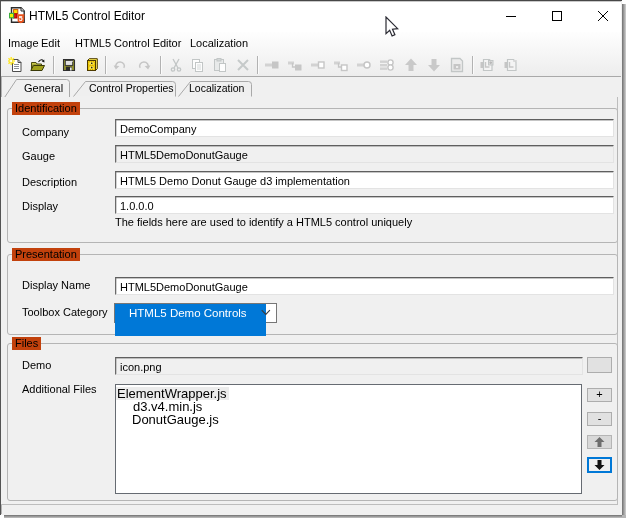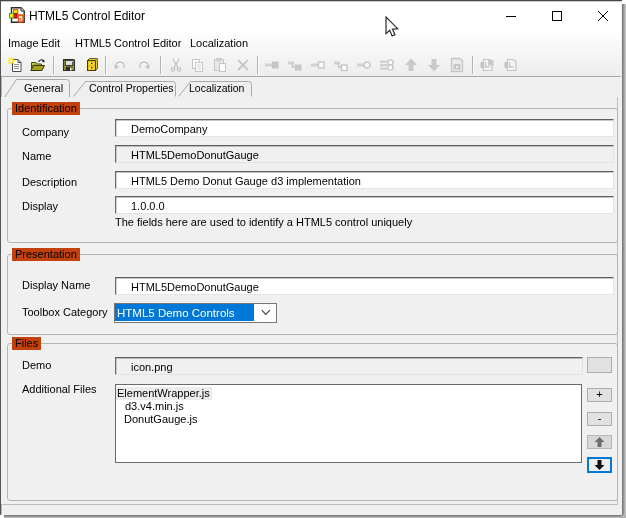--- a/index.html
+++ b/index.html
@@ -20,21 +20,21 @@
 .menuitem{top:36.5px;font-size:11px;}
 .tsep{top:56px;width:1px;height:18px;background:#b2b2b2;border-right:1px solid #fbfbfb;}
 .ticon{top:57px;width:16px;height:16px;}
 #tabpage{left:1px;top:97px;width:617px;height:408px;box-sizing:border-box;background:#f0f0f0;
   border-right:1px solid #bdbdbd;border-bottom:1px solid #bdbdbd;}
 .grp{left:7px;width:611px;box-sizing:border-box;border:1px solid #b5b5b5;border-radius:3px;background:#f0f0f0;}
 .grplabel{position:absolute;left:4px;top:-7px;background:#c2410c;padding:0 3px;font-size:11px;line-height:13px;}
 .lbl{font-size:11px;}
 .tb{left:115px;width:499px;height:18px;background:#fff;box-sizing:border-box;
   border:1px solid;border-color:#5f5f5f #e3e3e3 #e3e3e3 #6a6a6a;box-shadow:inset 0 1px 0 rgba(110,110,110,0.4), inset 1px 0 0 rgba(110,110,110,0.3);
-  font-size:11px;line-height:18px;padding-left:15px;}
+  font-size:11px;line-height:18px;padding-left:4px;}
 .tb.ro{background:#f0f0f0;}
 </style>
 </head>
 <body>
 <div id="win" class="abs"></div>
 <div id="shadow-right" class="abs"></div>
 <div id="shadow-bottom" class="abs"></div>
 <div id="shadow-corner" class="abs"></div>
 <div class="abs" style="left:1px;top:32px;width:1px;height:482px;background:#b2b2b2"></div>
 
@@ -222,59 +222,59 @@
 <div class="abs" style="left:24px;top:82px;font-size:11px">General</div>
 <div class="abs" style="left:89px;top:82px;font-size:10.5px">Control Properties</div>
 <div class="abs" style="left:189px;top:82px;font-size:10.5px">Localization</div>
 
 <div id="tabpage" class="abs"></div>
 
 <div class="grp abs" style="top:108px;height:135px">
     <div class="grplabel">Identification</div>
   </div>
 <div class="lbl abs" style="left:22px;top:126px">Company</div>
-<div class="lbl abs" style="left:22px;top:150px">Name</div>
+<div class="lbl abs" style="left:22px;top:150px">Gauge</div>
 <div class="lbl abs" style="left:22px;top:176px">Description</div>
 <div class="lbl abs" style="left:22px;top:200px">Display</div>
 <div class="tb abs" style="top:119px">DemoCompany</div>
 <div class="tb ro abs" style="top:145px">HTML5DemoDonutGauge</div>
 <div class="tb abs" style="top:171px">HTML5 Demo Donut Gauge d3 implementation</div>
 <div class="tb abs" style="top:196px">1.0.0.0</div>
 <div class="lbl abs" style="left:115px;top:216px">The fields here are used to identify a HTML5 control uniquely</div>
 
 <div class="grp abs" style="top:254px;height:81px">
     <div class="grplabel">Presentation</div>
   </div>
 <div class="lbl abs" style="left:22px;top:279px">Display Name</div>
 <div class="lbl abs" style="left:22px;top:306px">Toolbox Category</div>
 <div class="tb abs" style="top:277px">HTML5DemoDonutGauge</div>
 
 <div class="abs" style="left:114px;top:303px;width:163px;height:20px;background:#fff;
   box-sizing:border-box;border:1px solid #767676;"></div>
-<div class="abs" style="left:115px;top:304px;width:137px;height:17px;background:#0078d7;
-  color:#fff;font-size:11.5px;line-height:18px;padding-left:2px;">HTML5 Demo Controls</div>
+<div class="abs" style="left:115px;top:304px;width:137px;height:32px;background:#0078d7;
+  color:#fff;font-size:11.5px;line-height:18px;padding-left:14px;">HTML5 Demo Controls</div>
 <svg class="abs" style="left:261px;top:309px" width="10" height="7" viewBox="0 0 10 7">
   <path d="M0.7,1.2 L4.8,5.4 L8.9,1.2" fill="none" stroke="#3c3c3c" stroke-width="1.1"></path>
   </svg>
 
 <div class="grp abs" style="top:343px;height:158px">
     <div class="grplabel">Files</div>
   </div>
 <div class="lbl abs" style="left:22px;top:359px">Demo</div>
 <div class="lbl abs" style="left:22px;top:383px">Additional Files</div>
 <div class="tb ro abs" style="top:357px;width:468px">icon.png</div>
 
 <div class="abs" style="left:587px;top:357px;width:25px;height:16px;background:#e1e1e1;
   box-sizing:border-box;border:1px solid #adadad;"></div>
 
-<div class="abs" style="left:115px;top:384px;width:467px;height:79px;background:#fff;
-  box-sizing:border-box;border:1px solid #666b72;font-size:11px;line-height:13px;padding-top:1.5px;">
+<div class="abs" style="left:115px;top:384px;width:467px;height:110px;background:#fff;
+  box-sizing:border-box;border:1px solid #666b72;font-size:13px;line-height:13px;padding-top:1.5px;">
   <span style="background:#ececec;display:inline-block;padding:0 2px 0 1px;">ElementWrapper.js</span><br>
-  <span style="padding-left:9px">d3.v4.min.js</span><br>
-  <span style="padding-left:8px">DonutGauge.js</span>
+  <span style="padding-left:17px">d3.v4.min.js</span><br>
+  <span style="padding-left:16px">DonutGauge.js</span>
 </div>
 
 <div class="abs" style="left:587px;top:388px;width:25px;height:14px;background:#e1e1e1;
   box-sizing:border-box;border:1px solid #adadad;text-align:center;font-size:11px;line-height:11px;">+</div>
 <div class="abs" style="left:587px;top:412px;width:25px;height:14px;background:#e1e1e1;
   box-sizing:border-box;border:1px solid #adadad;text-align:center;font-size:11px;line-height:10px;">-</div>
 <div class="abs" style="left:587px;top:435px;width:25px;height:14px;background:#d8d8d8;
   box-sizing:border-box;border:1px solid #b5b5b5;"></div>
 <svg class="abs" style="left:594px;top:437px" width="11" height="10" viewBox="0 0 11 10">
   <path d="M5.5,0 L10.5,5 L7.5,5 L7.5,10 L3.5,10 L3.5,5 L0.5,5 Z" fill="#6d6d6d"></path>

